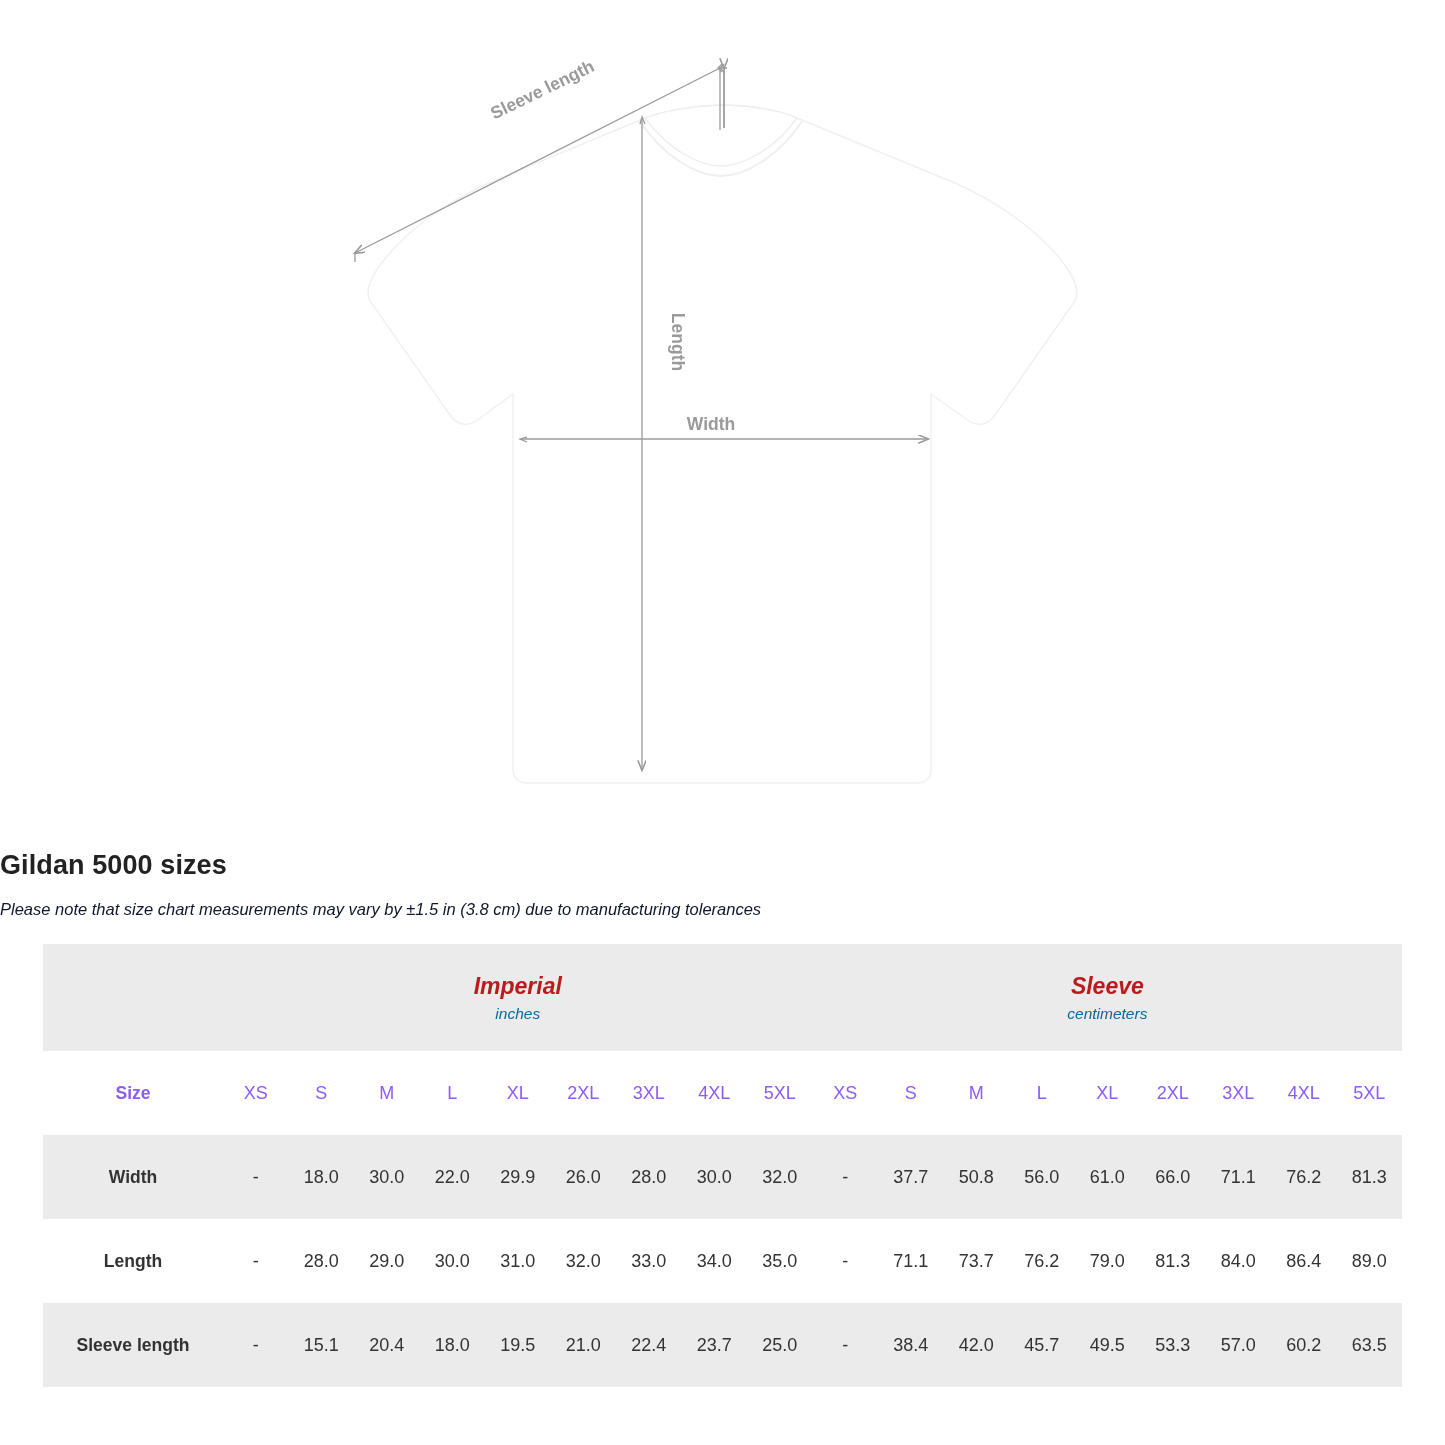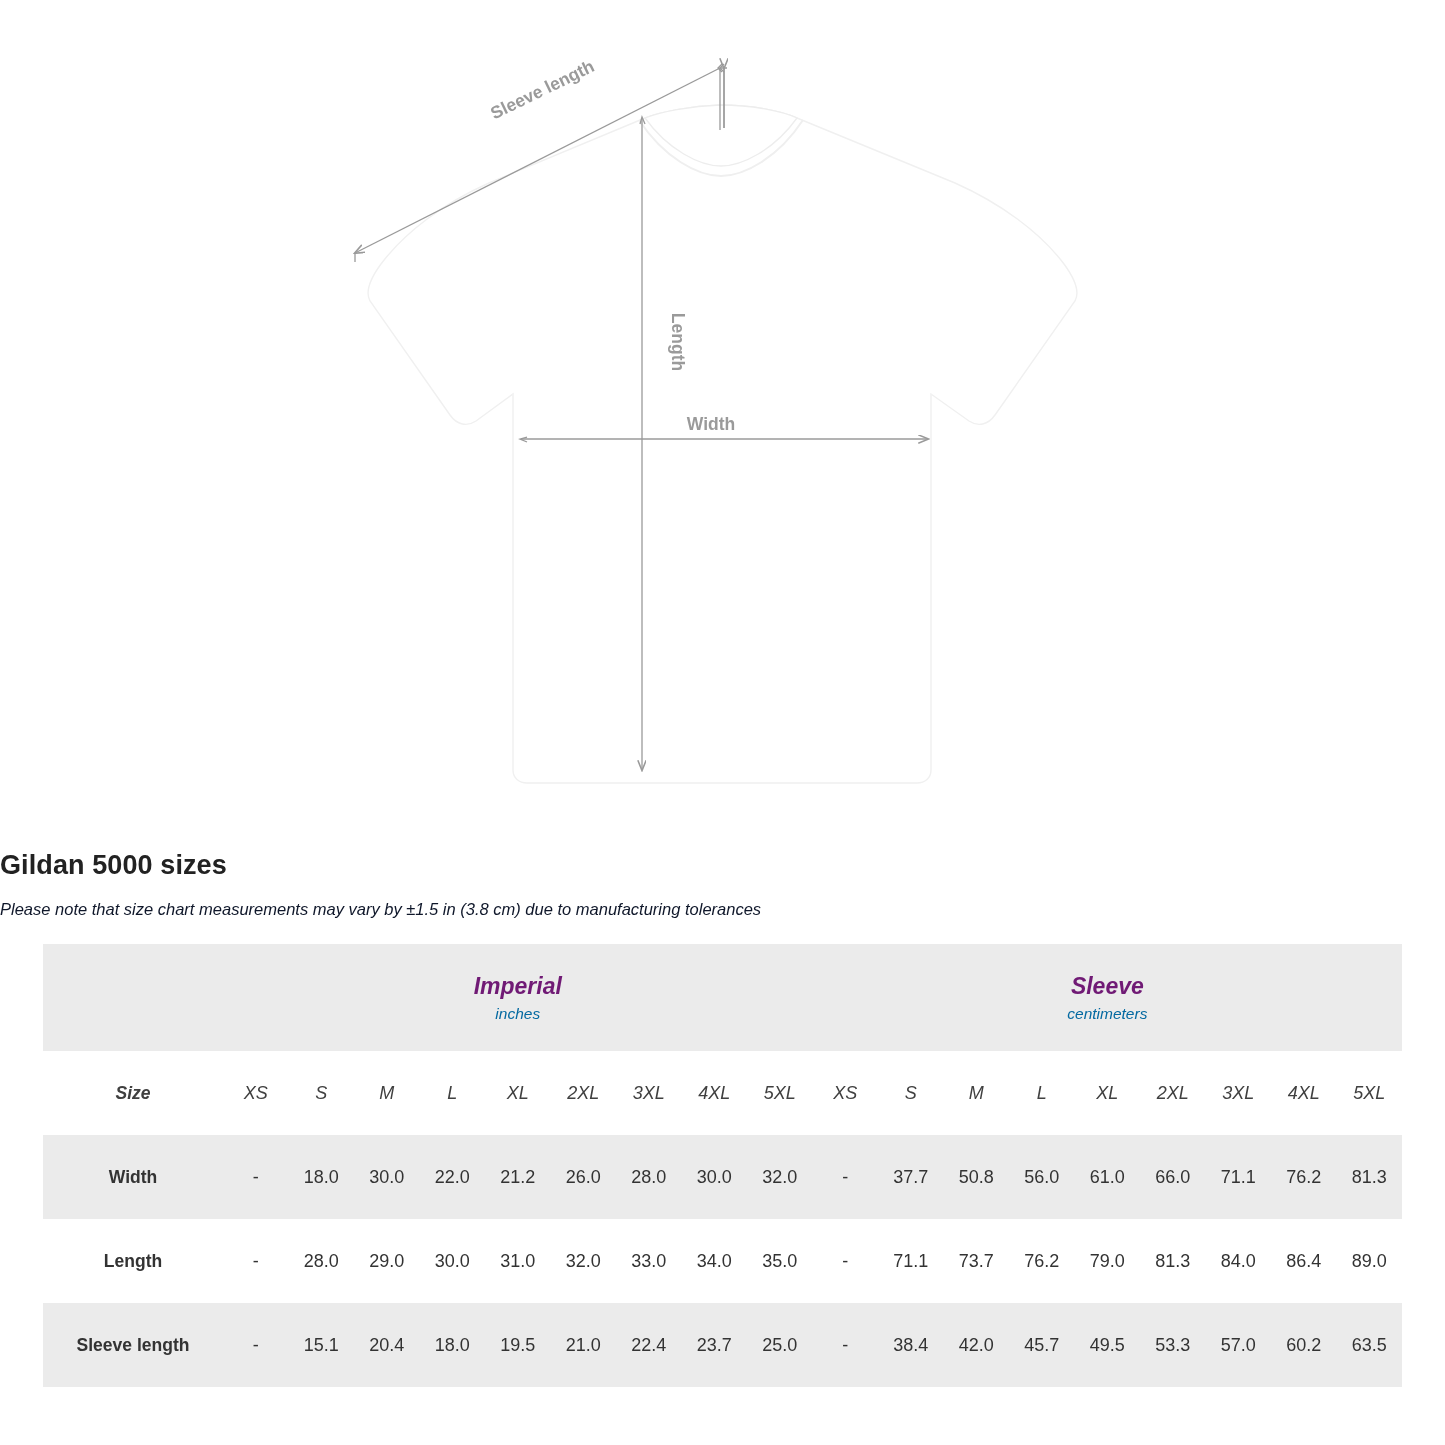--- a/index.html
+++ b/index.html
@@ -64,35 +64,34 @@
     padding: 0;
   }
   .band-row td {
     height: 107px;
     background: #ebebeb;
   }
   .unit-title {
     font-size: 23px;
     font-style: italic;
     font-weight: bold;
-    color: #701a75;
+    color: #b91c1c;
     line-height: 1.25;
   }
   .unit-sub {
     font-size: 15.5px;
     font-style: italic;
     color: #0369a1;
     margin-top: 5px;
   }
   .head-row td {
     height: 84px;
     font-size: 18px;
-    color: #404040;
+    color: #8b5cf6;
     background: #ffffff;
-    font-style: italic;
   }
   .head-row td.rowlabel {
     font-weight: bold;
     font-size: 17.5px;
   }
   .data-row td {
     height: 84px;
     font-size: 18px;
     color: #333333;
   }
@@ -240,21 +239,21 @@
           <td>4XL</td>
           <td>5XL</td>
         </tr>
 
         <tr class="data-row row-shade">
           <td class="rowlabel">Width</td>
           <td>-</td>
           <td>18.0</td>
           <td>30.0</td>
           <td>22.0</td>
-          <td>21.2</td>
+          <td>29.9</td>
           <td>26.0</td>
           <td>28.0</td>
           <td>30.0</td>
           <td>32.0</td>
           <td>-</td>
           <td>37.7</td>
           <td>50.8</td>
           <td>56.0</td>
           <td>61.0</td>
           <td>66.0</td>

